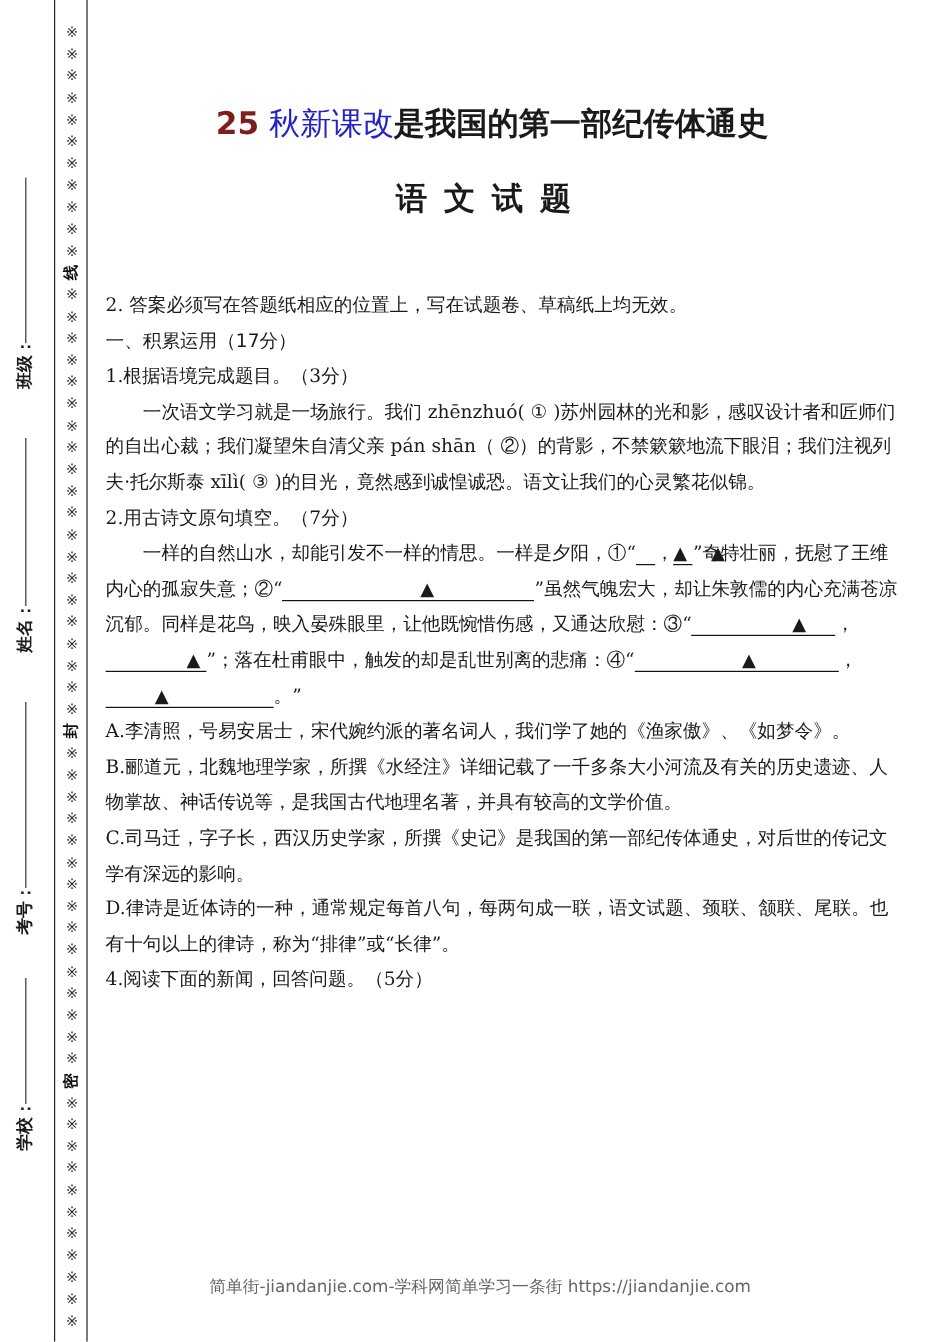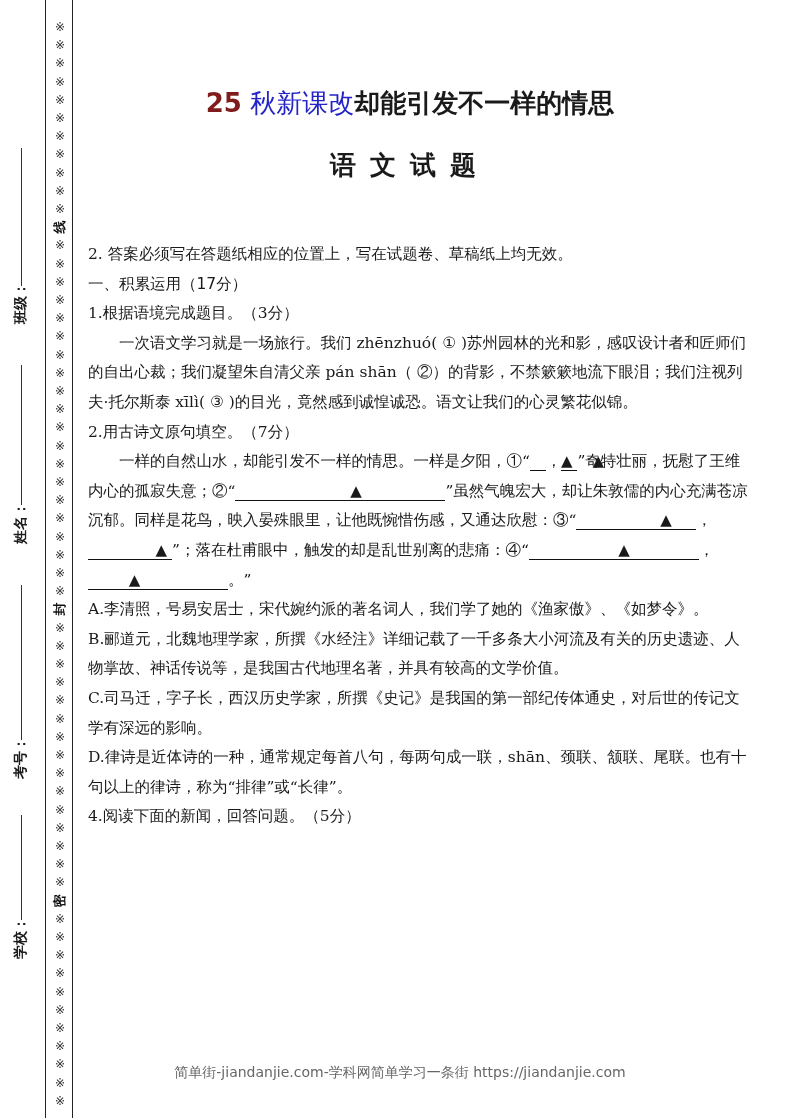--- a/index.html
+++ b/index.html
@@ -103,37 +103,37 @@
   <div class="field-label" style="top:300px;">班级：</div>
   <div class="field-line" style="top:365px;height:140px;"></div>
   <div class="field-label" style="top:520px;">姓名：</div>
   <div class="field-line" style="top:585px;height:155px;"></div>
   <div class="field-label" style="top:755px;">考号：</div>
   <div class="field-line" style="top:815px;height:105px;"></div>
   <div class="field-label" style="top:935px;">学校：</div>
 </div>
 
 <div class="title">
-  <span class="blue">25</span><span class="blue-light"> 秋新课改</span><span>却能引发不一样的情思</span>
+  <span class="blue">25</span><span class="blue-light"> 秋新课改</span><span>是我国的第一部纪传体通史</span>
 </div>
 <div class="subtitle">语文试题</div>
 
 <div class="content">
   <p class="p">2. 答案必须写在答题纸相应的位置上，写在试题卷、草稿纸上均无效。</p>
   <p class="p bold" style="font-family:'DejaVu Sans',sans-serif;font-weight:normal;">一、积累运用（17分）</p>
 
   <p class="p">1.根据语境完成题目。（3分）</p>
   <p class="p indent">一次语文学习就是一场旅行。我们 zhēnzhuó( ① )苏州园林的光和影，感叹设计者和匠师们的自出心裁；我们凝望朱自清父亲 pán shān（ ②）的背影，不禁簌簌地流下眼泪；我们注视列夫·托尔斯泰 xīlì( ③ )的目光，竟然感到诚惶诚恐。语文让我们的心灵繁花似锦。</p>
 
   <p class="p">2.用古诗文原句填空。（7分）</p>
   <p class="p indent">
     <span>一样的自然山水，却能引发不一样的情思。一样是夕阳，①“</span><span class="blank" style="width:16px;"><span class="tri">▲</span></span><span>，</span><span class="blank" style="width:16px;"><span class="tri">▲</span></span><span>”奇特壮丽，抚慰了王维内心的孤寂失意；②“</span><span class="blank" style="width:210px;"><span class="tri">▲</span></span><span>”虽然气魄宏大，却让朱敦儒的内心充满苍凉沉郁。同样是花鸟，映入晏殊眼里，让他既惋惜伤感，又通达欣慰：③“</span><span class="blank" style="width:120px;text-align:right;"><span class="tri">▲</span>&nbsp;&nbsp;&nbsp;&nbsp;&nbsp;</span><span>，</span><span class="blank" style="width:84px;text-align:right;"><span class="tri">▲</span>&nbsp;</span><span>”；落在杜甫眼中，触发的却是乱世别离的悲痛：④“</span><span class="blank" style="width:170px;text-align:right;"><span class="tri">▲</span>&nbsp;&nbsp;&nbsp;&nbsp;&nbsp;&nbsp;&nbsp;&nbsp;&nbsp;&nbsp;&nbsp;&nbsp;&nbsp;&nbsp;</span><span>，</span><span class="blank" style="width:140px;text-align:left;">&nbsp;&nbsp;<span class="tri">▲</span></span><span>。”</span>
   </p>
 
   <p class="p">A.李清照，号易安居士，宋代婉约派的著名词人，我们学了她的《渔家傲》、《如梦令》。</p>
   <p class="p">B.郦道元，北魏地理学家，所撰《水经注》详细记载了一千多条大小河流及有关的历史遗迹、人物掌故、神话传说等，是我国古代地理名著，并具有较高的文学价值。</p>
   <p class="p">C.司马迁，字子长，西汉历史学家，所撰《史记》是我国的第一部纪传体通史，对后世的传记文学有深远的影响。</p>
-  <p class="p">D.律诗是近体诗的一种，通常规定每首八句，每两句成一联，shān、颈联、颔联、尾联。也有十句以上的律诗，称为“排律”或“长律”。</p>
+  <p class="p">D.律诗是近体诗的一种，通常规定每首八句，每两句成一联，语文试题、颈联、颔联、尾联。也有十句以上的律诗，称为“排律”或“长律”。</p>
 
   <p class="p">4.阅读下面的新闻，回答问题。（5分）</p>
 </div>
 
 <div class="footer">简单街-jiandanjie.com-学科网简单学习一条街 https://jiandanjie.com</div>
 
 </body></html>

